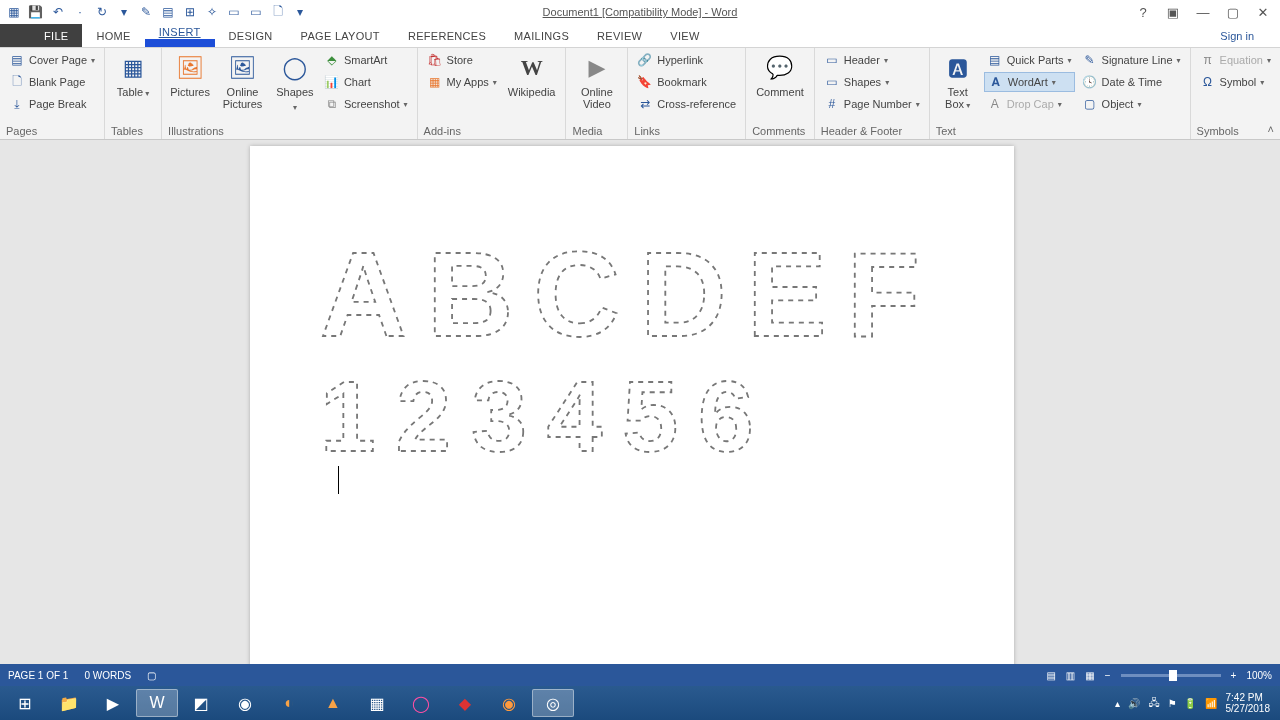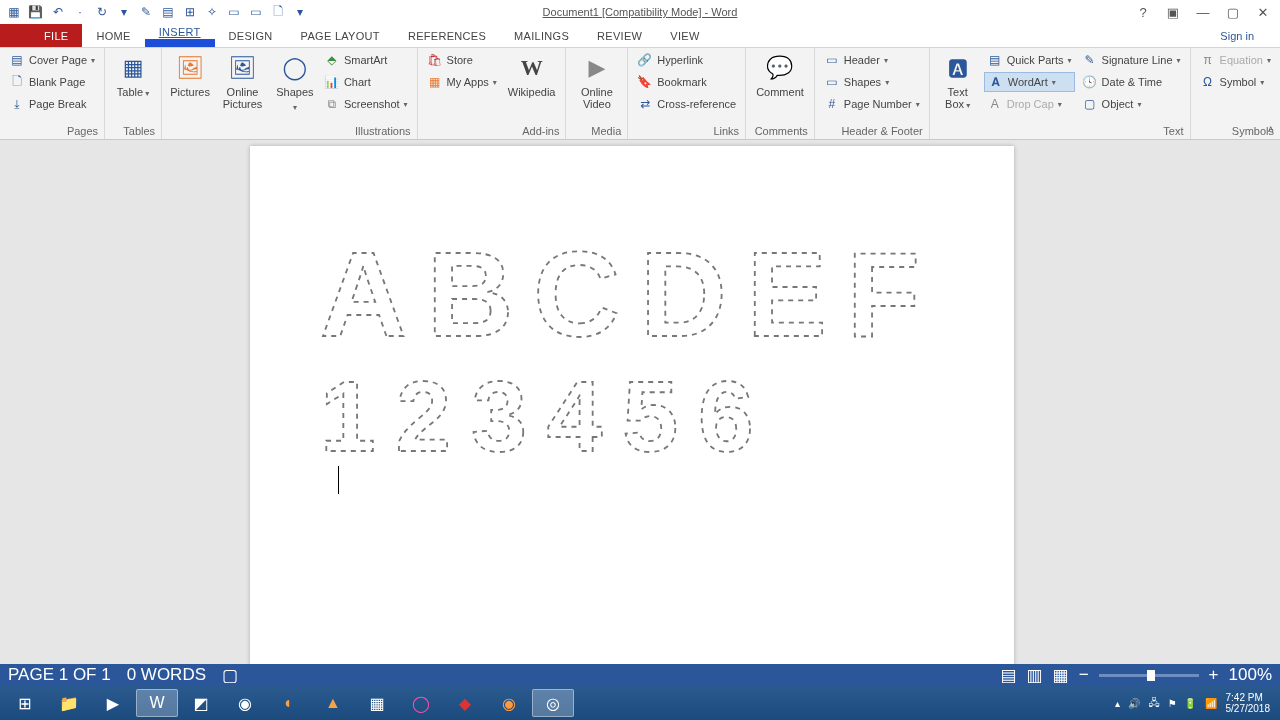--- a/index.html
+++ b/index.html
@@ -9,29 +9,29 @@
 .titlebar { height: 24px; background: #fff; display: flex; align-items: center; font-size: 11px; color: #444; position: relative; }
 .qa { display: flex; align-items: center; gap: 6px; padding-left: 6px; }
 .qa .ico { width: 16px; height: 16px; display: flex; align-items: center; justify-content: center; color: #2b579a; font-size: 12px; }
 .title-center { position: absolute; left: 50%; transform: translateX(-50%); color: #555; text-decoration: underline; }
 .title-right { position: absolute; right: 4px; display: flex; align-items: center; gap: 4px; }
 .title-right .wbtn { width: 26px; height: 20px; display: flex; align-items: center; justify-content: center; color: #555; font-size: 13px; }
 
 
 .ribbon-tabs { height: 24px; background: #fff; display: flex; align-items: stretch; font-size: 12px; border-bottom: 1px solid #d4d4d4; position: relative; }
 .ribbon-tabs .tab { padding: 0 14px; display: flex; align-items: center; color: #444; cursor: default; text-transform: uppercase; letter-spacing: .3px; font-size: 11px; }
-.ribbon-tabs .tab.file { background: #b91c1c; color: #fff; font-weight: 500; padding-left: 44px; }
+.ribbon-tabs .tab.file { background: #404040; color: #fff; font-weight: 500; padding-left: 44px; }
 .ribbon-tabs .tab.active { color: #2b579a; border-bottom: 8px solid #1d4ed8; text-decoration: underline; }
 .ribbon-tabs .signin { position: absolute; right: 26px; top: 0; bottom: 0; display: flex; align-items: center; font-size: 11px; color: #2b579a; }
 
 
 .ribbon { height: 92px; background: #f3f3f3; border-bottom: 1px solid #c8c8c8; display: flex; font-size: 11px; color: #444; position: relative; }
 .group { border-right: 1px solid #d9d9d9; padding: 2px 6px 0 6px; display: flex; flex-direction: column; justify-content: space-between; }
 .group-body { display: flex; align-items: flex-start; gap: 4px; }
-.group-label { text-align: right; color: #666; font-size: 11px; padding-bottom: 2px; }
+.group-label { text-align: left; color: #666; font-size: 11px; padding-bottom: 2px; }
 
 .stackcol { display: flex; flex-direction: column; gap: 2px; }
 .smallcmd { display: flex; align-items: center; gap: 4px; padding: 1px 3px; white-space: nowrap; height: 20px; }
 .smallcmd .ic { width: 16px; height: 16px; display: inline-flex; align-items: center; justify-content: center; font-size: 12px; }
 .smallcmd.highlight { background: #cde0f2; border: 1px solid #9bbce0; }
 .smallcmd.disabled { color: #aaa; }
 
 .bigcmd { display: flex; flex-direction: column; align-items: center; justify-content: flex-start; padding: 2px 4px 0; gap: 2px; min-width: 44px; }
 .bigcmd .bigic { width: 32px; height: 32px; display: flex; align-items: center; justify-content: center; font-size: 22px; }
 .bigcmd .lbl { text-align: center; line-height: 12px; font-size: 11px; }
@@ -39,21 +39,21 @@
 .collapse-caret { position: absolute; right: 6px; bottom: 4px; font-size: 11px; color: #666; }
 
 
 .doc-area { position: absolute; top: 140px; left: 0; right: 0; bottom: 56px; background: #e6e6e6; overflow: hidden; }
 .page { position: absolute; left: 250px; top: 6px; width: 764px; height: 990px; background: #fff; box-shadow: 0 0 4px rgba(0,0,0,.25); }
 .letters-svg { position: absolute; left: 70px; }
 .letters-svg text { font-family: Arial, sans-serif; font-weight: 700; font-size: 120px; letter-spacing: 20px; fill: none; stroke: #777; stroke-width: 1.8; stroke-dasharray: 5 5; }
 .caret-line { position: absolute; left: 88px; top: 320px; width: 1px; height: 28px; background: #000; }
 
 
-.statusbar { position: absolute; left: 0; right: 0; bottom: 34px; height: 22px; background: #2b579a; color: #fff; display: flex; align-items: center; font-size: 17px; padding: 0 8px; gap: 16px; }
+.statusbar { position: absolute; left: 0; right: 0; bottom: 34px; height: 22px; background: #2b579a; color: #fff; display: flex; align-items: center; font-size: 10px; padding: 0 8px; gap: 16px; }
 .statusbar .right { margin-left: auto; display: flex; align-items: center; gap: 10px; }
 .zoom-track { width: 100px; height: 3px; background: #6e8ec0; position: relative; }
 .zoom-thumb { position: absolute; top: -4px; left: 48px; width: 8px; height: 11px; background: #fff; }
 
 
 .taskbar { position: absolute; left: 0; right: 0; bottom: 0; height: 34px; background: linear-gradient(#2a5a8f, #1b4a7d); display: flex; align-items: center; padding: 0 4px; gap: 2px; }
 .taskbar .tb { width: 42px; height: 28px; display: flex; align-items: center; justify-content: center; border-radius: 2px; color: #fff; font-size: 16px; }
 .taskbar .tb.active { background: rgba(255,255,255,.25); box-shadow: inset 0 0 0 1px rgba(255,255,255,.4); }
 .taskbar .tray { margin-left: auto; display: flex; align-items: center; gap: 8px; color: #fff; font-size: 10px; padding-right: 6px; }
 .taskbar .tray .clock { line-height: 11px; }

